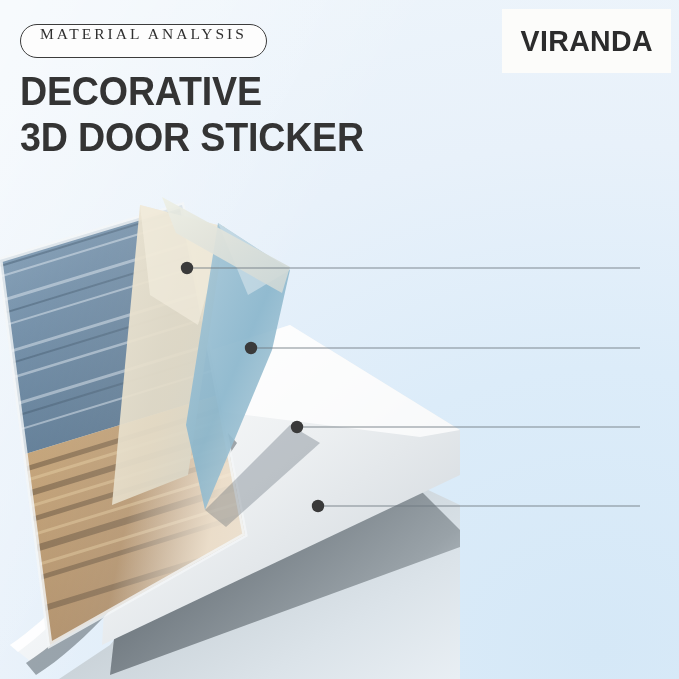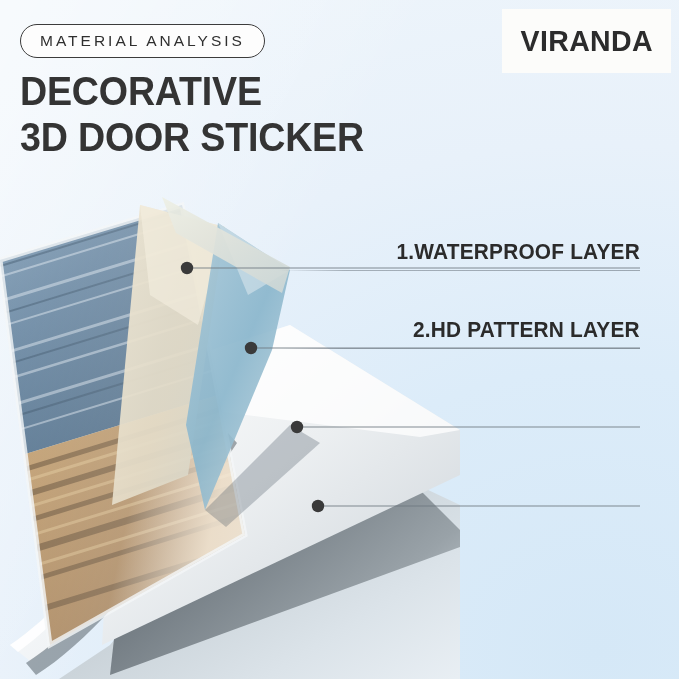--- a/index.html
+++ b/index.html
@@ -17,25 +17,26 @@
         linear-gradient(160deg,#e4ecf3 0%,#e2edf8 45%,#d7e9f8 100%);
   }
   .bg-sheen{position:absolute;inset:0;
       background:linear-gradient(118deg, rgba(255,255,255,.55) 0%, rgba(255,255,255,0) 42%);
   }
 
   
   .pill{
     position:absolute;left:20px;top:24px;
     height:32px;padding:0 19px;
-    display:flex;align-items:center;
+    display:flex;
     border:1.4px solid #3c3c3c;border-radius:17px;
     background:#fdfdfd;
     font-size:15.5px;letter-spacing:3.0px;color:#2f2f2f;
     white-space:nowrap;
+    font-family:Liberation Serif, serif;
   }
   .headline{
     position:absolute;left:20px;top:68px;
     color:#343434;
     font-size:40px;line-height:46px;
     font-weight:700;letter-spacing:-0.2px;
     transform:scaleX(.94);transform-origin:left top;
     white-space:nowrap;
   }
   .headline .l2{display:block;}
@@ -261,22 +262,14 @@
 
   <div class="headline">
     <span class="l1">DECORATIVE</span>
     <span class="l2">3D DOOR STICKER</span>
   </div>
 
   <div class="brand">
     <span>VIRANDA</span>
   </div>
 
-  <div class="callout" id="c1">
-    <span class="txt">1.WATERPROOF LAYER</span>
-    <span class="rule"></span>
-  </div>
-  <div class="callout" id="c2">
-    <span class="txt">2.HD PATTERN LAYER</span>
-    <span class="rule"></span>
-  </div>
 
 </div>
 
 </body></html>

